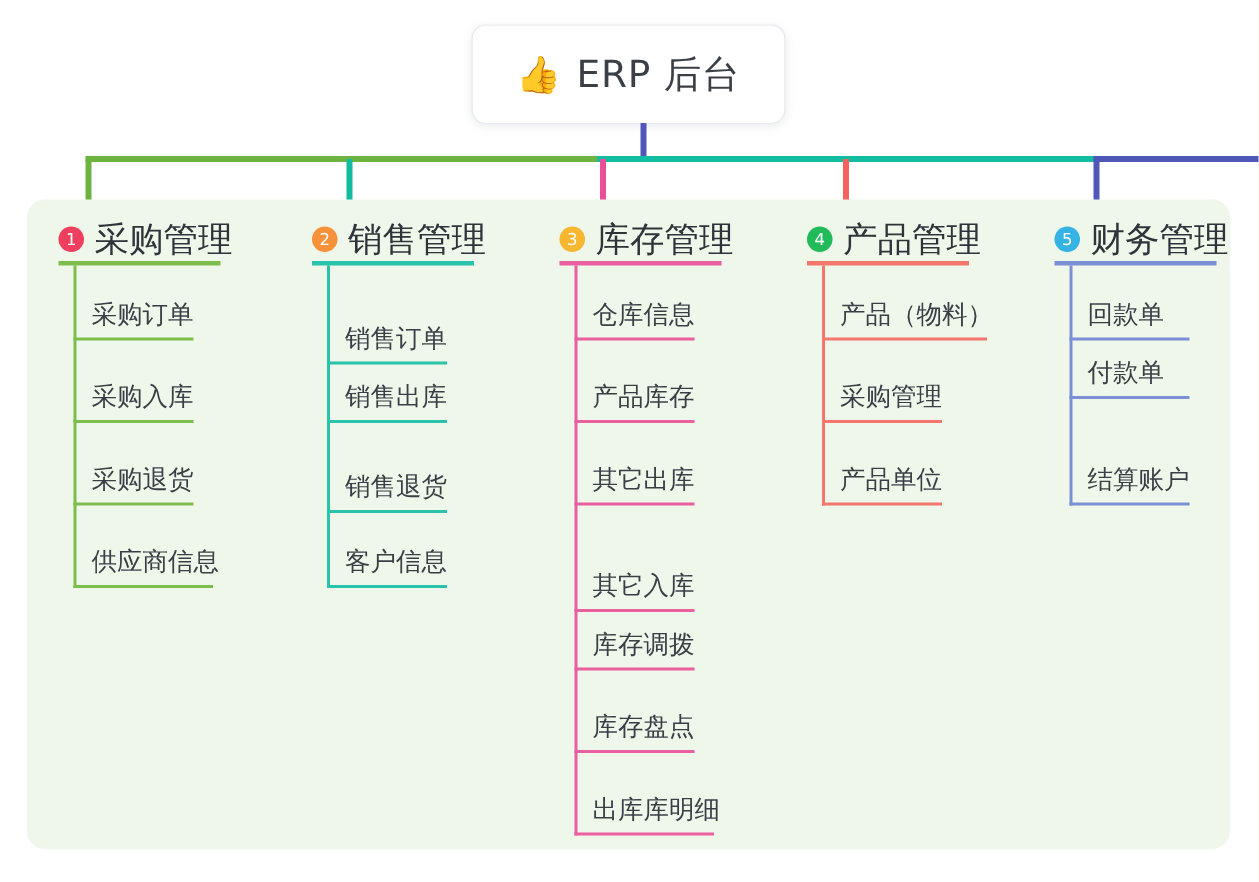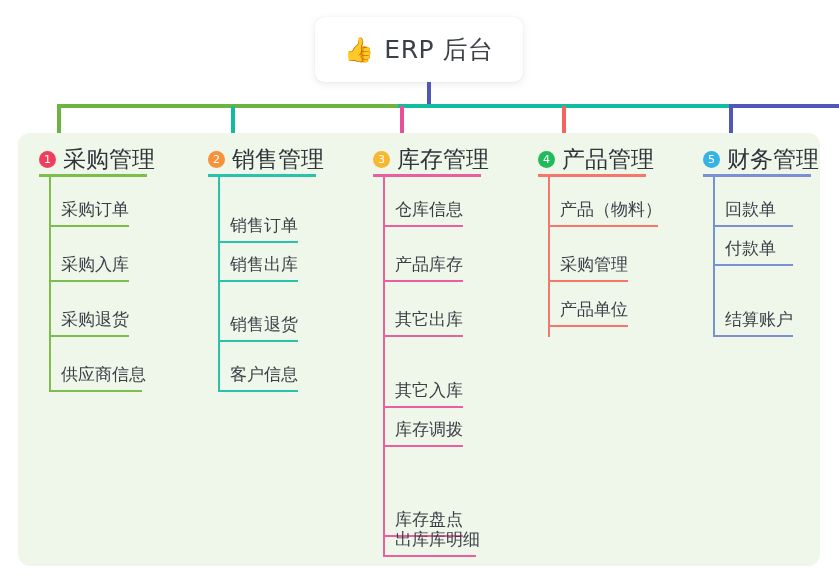--- a/index.html
+++ b/index.html
@@ -160,21 +160,21 @@
               <div class="item-rule" style="width: 80px; background: rgb(234, 95, 160);"></div>
             </div>
             <div class="item" style="top: 176px; height: 55px; width: 84px;">
               <div class="item-label">其它入库</div>
               <div class="item-rule" style="width: 80px; background: rgb(234, 95, 160);"></div>
             </div>
             <div class="item" style="top: 215px; height: 55px; width: 84px;">
               <div class="item-label">库存调拨</div>
               <div class="item-rule" style="width: 80px; background: rgb(234, 95, 160);"></div>
             </div>
-            <div class="item" style="top: 270px; height: 55px; width: 84px; margin-top: 35px;">
+            <div class="item" style="top: 270px; height: 55px; width: 84px;">
               <div class="item-label">库存盘点</div>
               <div class="item-rule" style="width: 80px; background: rgb(234, 95, 160);"></div>
             </div>
             <div class="item" style="top: 325px; height: 55px; width: 97px;">
               <div class="item-label">出库库明细</div>
               <div class="item-rule" style="width: 93px; background: rgb(234, 95, 160);"></div>
             </div>
           </div>
         </div>
         <div class="col" style="left: 520px; width: 160px;">
@@ -186,21 +186,21 @@
           <div class="items">
             <div class="spine" style="height: 160px; background: rgb(244, 119, 110);"></div>
             <div class="item" style="top: 0px; height: 50px; width: 114px;">
               <div class="item-label">产品（物料）</div>
               <div class="item-rule" style="width: 110px; background: rgb(244, 119, 110);"></div>
             </div>
             <div class="item" style="top: 50px; height: 55px; width: 84px;">
               <div class="item-label">采购管理</div>
               <div class="item-rule" style="width: 80px; background: rgb(244, 119, 110);"></div>
             </div>
-            <div class="item" style="top: 95px; height: 55px; width: 84px;">
+            <div class="item" style="top: 105px; height: 55px; width: 84px;">
               <div class="item-label">产品单位</div>
               <div class="item-rule" style="width: 80px; background: rgb(244, 119, 110);"></div>
             </div>
           </div>
         </div>
         <div class="col" style="left: 685px; width: 160px;">
           <div class="col-head">
             <span class="badge" style="background: rgb(52, 179, 228);">5</span>
             <span class="col-title">财务管理</span>
           </div>

